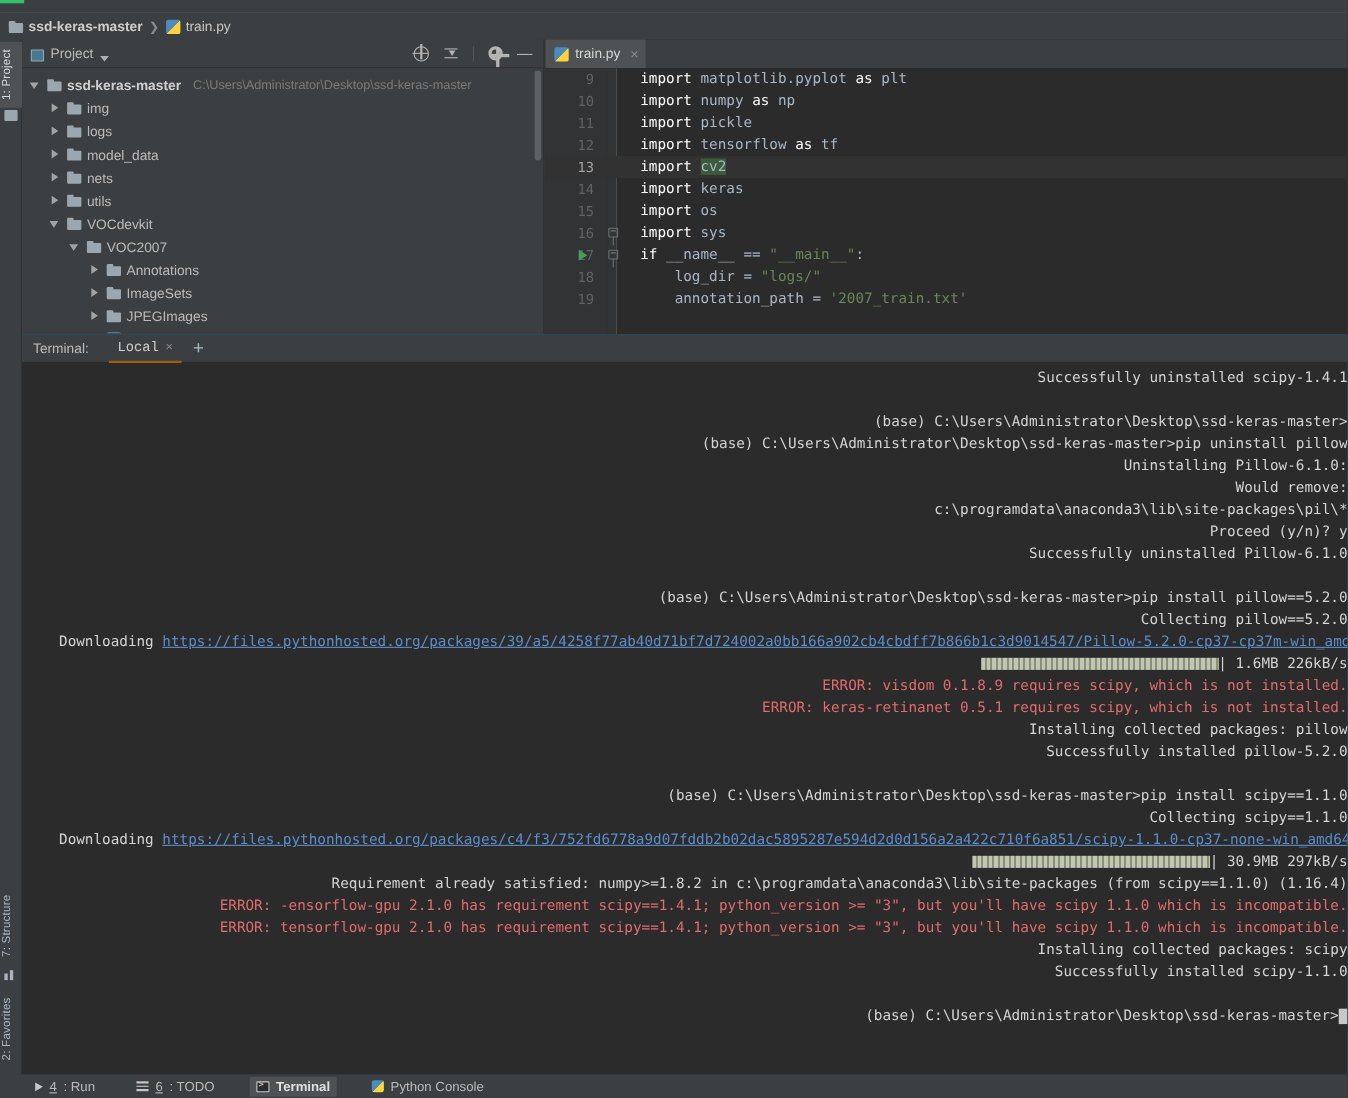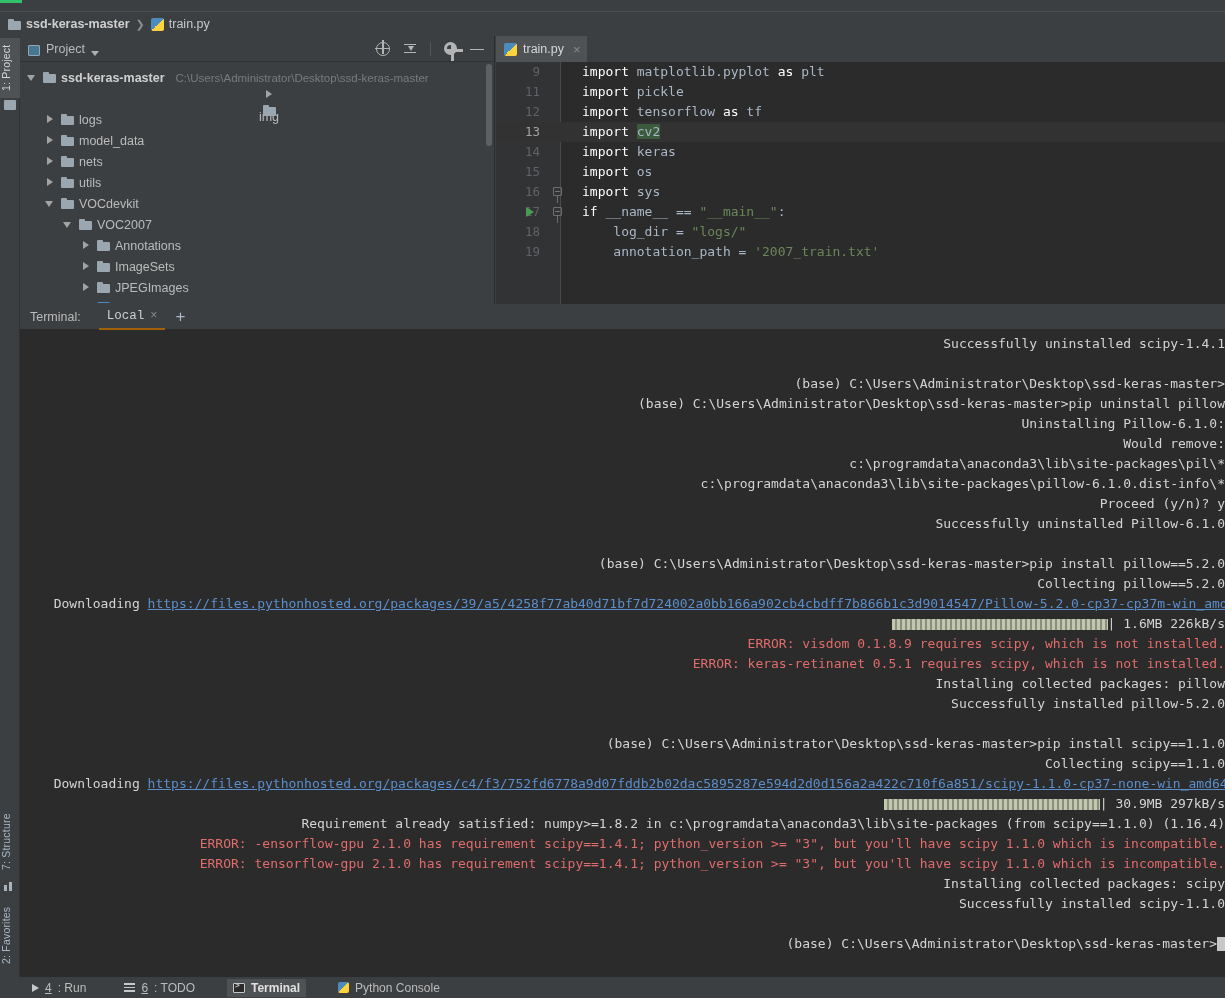--- a/index.html
+++ b/index.html
@@ -305,21 +305,21 @@
       </div>
     </div>
     <div class="tree" id="tree">
       <div class="tree-scroll"></div>
     <div class="tree-row" style="padding-left: 6px;">
           <span class="tw down"></span>
           <span class="ico folder-ico"></span>
           <span class="tree-label bold">ssd-keras-master</span>
           <span class="tree-path">C:\Users\Administrator\Desktop\ssd-keras-master</span>
         </div>
-        <div class="tree-row" style="padding-left: 24px; flex-direction: column;">
+        <div class="tree-row" style="padding-left: 24px;">
           <span class="tw right"></span>
           <span class="ico folder-ico"></span>
           <span class="tree-label">img</span>
         </div>
         <div class="tree-row" style="padding-left: 24px;">
           <span class="tw right"></span>
           <span class="ico folder-ico"></span>
           <span class="tree-label">logs</span>
         </div>
         <div class="tree-row" style="padding-left: 24px;">
@@ -376,20 +376,21 @@
         <span class="ico py-ico"></span>
         <span>train.py</span>
         <span class="x">×</span>
       </div>
     </div>
     <div class="code-wrap">
       <div class="gutter"></div>
       <div class="fold-col"></div>
       <div id="code" style="position:relative;">
           <div class="code-line"><span class="ln">9</span><span class="code-txt"><span class="kw">import</span> matplotlib.pyplot <span class="kw">as</span> plt</span></div>
+          <div class="code-line"><span class="ln">10</span><span class="code-txt"><span class="kw">import</span> numpy <span class="kw">as</span> np</span></div>
           <div class="code-line"><span class="ln">11</span><span class="code-txt"><span class="kw">import</span> pickle</span></div>
           <div class="code-line"><span class="ln">12</span><span class="code-txt"><span class="kw">import</span> tensorflow <span class="kw">as</span> tf</span></div>
           <div class="code-line hl"><span class="ln">13</span><span class="code-txt"><span class="kw">import</span> <span class="hl-word">cv2</span></span></div>
           <div class="code-line"><span class="ln">14</span><span class="code-txt"><span class="kw">import</span> keras</span></div>
           <div class="code-line"><span class="ln">15</span><span class="code-txt"><span class="kw">import</span> os</span></div>
           <div class="code-line"><span class="ln">16</span><span class="fold-mark">−</span><span class="fold-bracket"></span><span class="code-txt"><span class="kw">import</span> sys</span></div>
           <div class="code-line"><span class="ln">17</span><span class="run-arrow"></span><span class="fold-mark">−</span><span class="fold-bracket"></span><span class="code-txt"><span class="kw">if</span> __name__ == <span class="str">"__main__"</span>:</span></div>
           <div class="code-line"><span class="ln">18</span><span class="code-txt">    log_dir = <span class="str">"logs/"</span></span></div>
           <div class="code-line"><span class="ln">19</span><span class="code-txt">    annotation_path = <span class="str">'2007_train.txt'</span></span></div>
         </div>
@@ -406,21 +407,20 @@
       <span class="term-plus">+</span>
     </div>
     <div class="term-body" id="term">
         <div class="tline">  Successfully uninstalled scipy-1.4.1</div>
         <div class="tline"></div>
         <div class="tline">(base) C:\Users\Administrator\Desktop\ssd-keras-master&gt;</div>
         <div class="tline">(base) C:\Users\Administrator\Desktop\ssd-keras-master&gt;pip uninstall pillow</div>
         <div class="tline">Uninstalling Pillow-6.1.0:</div>
         <div class="tline">  Would remove:</div>
         <div class="tline">    c:\programdata\anaconda3\lib\site-packages\pil\*</div>
-        <div class="tline">    c:\programdata\anaconda3\lib\site-packages\pillow-6.1.0.dist-info\*</div>
         <div class="tline">Proceed (y/n)? y</div>
         <div class="tline">  Successfully uninstalled Pillow-6.1.0</div>
         <div class="tline"></div>
         <div class="tline">(base) C:\Users\Administrator\Desktop\ssd-keras-master&gt;pip install pillow==5.2.0</div>
         <div class="tline">Collecting pillow==5.2.0</div>
         <div class="tline">  Downloading <span class="lnk">https://files.pythonhosted.org/packages/39/a5/4258f77ab40d71bf7d724002a0bb166a902cb4cbdff7b866b1c3d9014547/Pillow-5.2.0-cp37-cp37m-win_amd64.whl</span> (1.6MB)</div>
         <div class="tline">     <span class="bar-block"></span>| 1.6MB 226kB/s</div>
         <div class="tline err">ERROR: visdom 0.1.8.9 requires scipy, which is not installed.</div>
         <div class="tline err">ERROR: keras-retinanet 0.5.1 requires scipy, which is not installed.</div>
         <div class="tline">Installing collected packages: pillow</div>

